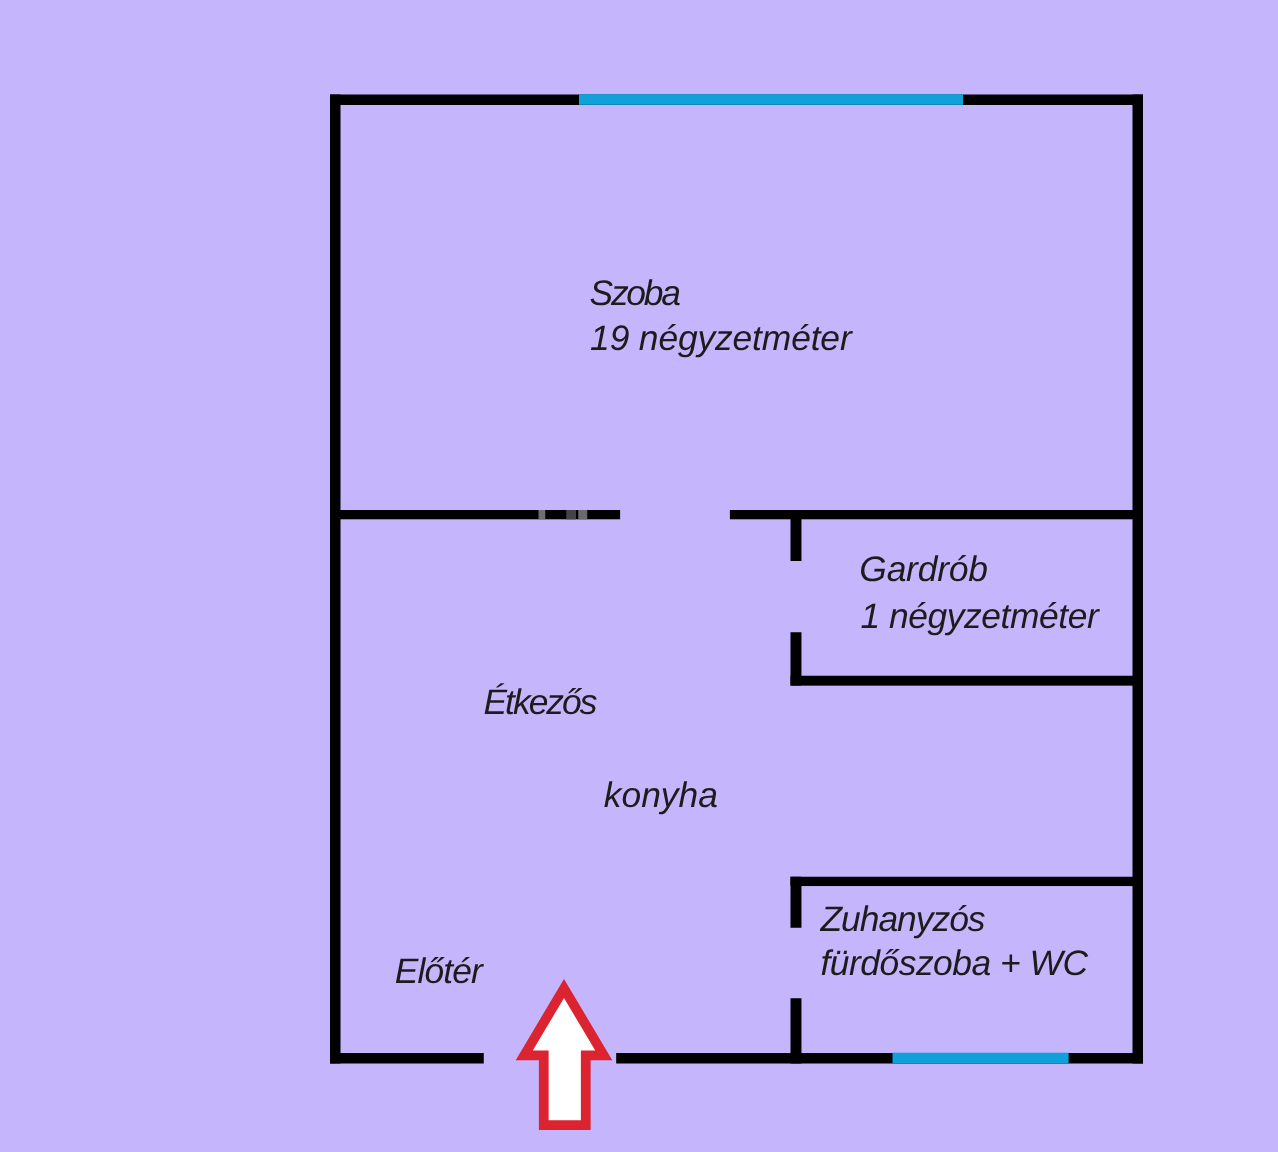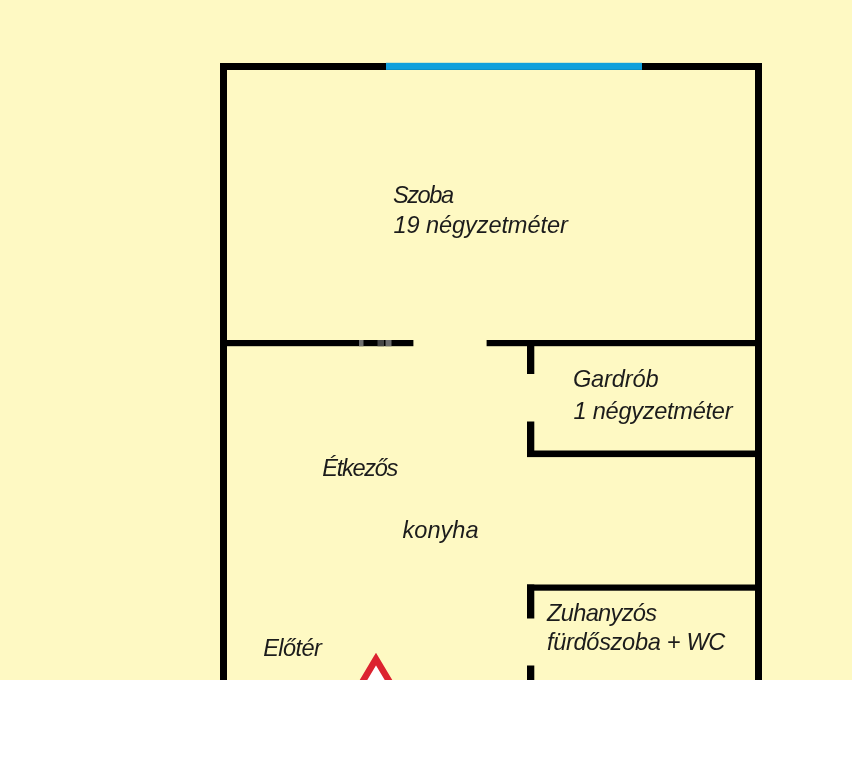--- a/index.html
+++ b/index.html
@@ -1,16 +1,16 @@
 <!DOCTYPE html>
 <html><head>
 <meta charset="utf-8">
 <style>
   html,body{margin:0;padding:0;background:#ffffff;}
-  .page{position:relative;width:852px;height:680px;background:#fef9c3;overflow:hidden;}
+  .page{position:relative;width:852px;height:768px;background:#c4b5fd;overflow:hidden;}
   svg{position:absolute;left:0;top:0;}
   text{font-family:"Liberation Sans",sans-serif;font-style:italic;fill:#1c1c1c;font-size:23.6px;}
 </style>
 </head>
 <body>
 <div class="page">
 <svg width="852" height="768" viewBox="0 0 852 768" style="filter:blur(0.35px)">
 
   <rect x="220" y="63" width="7" height="646" fill="#000000"></rect>
 

